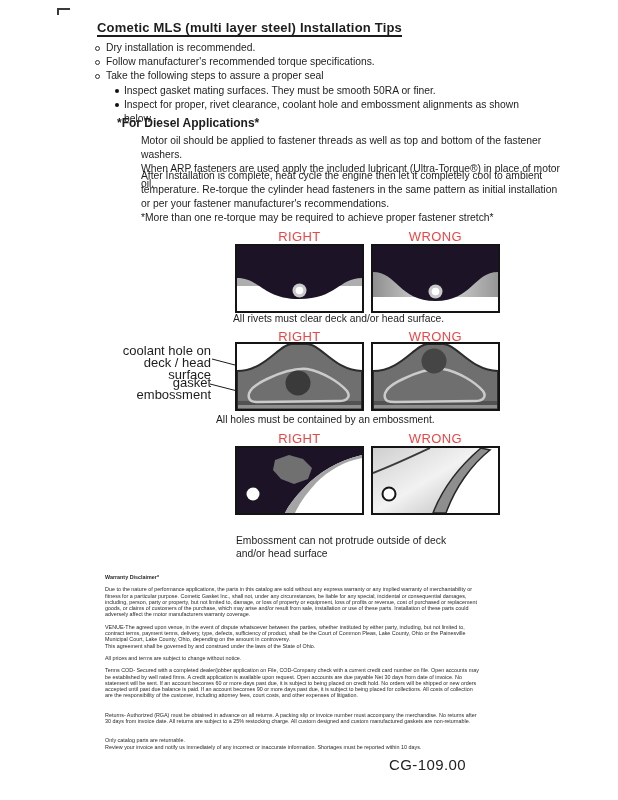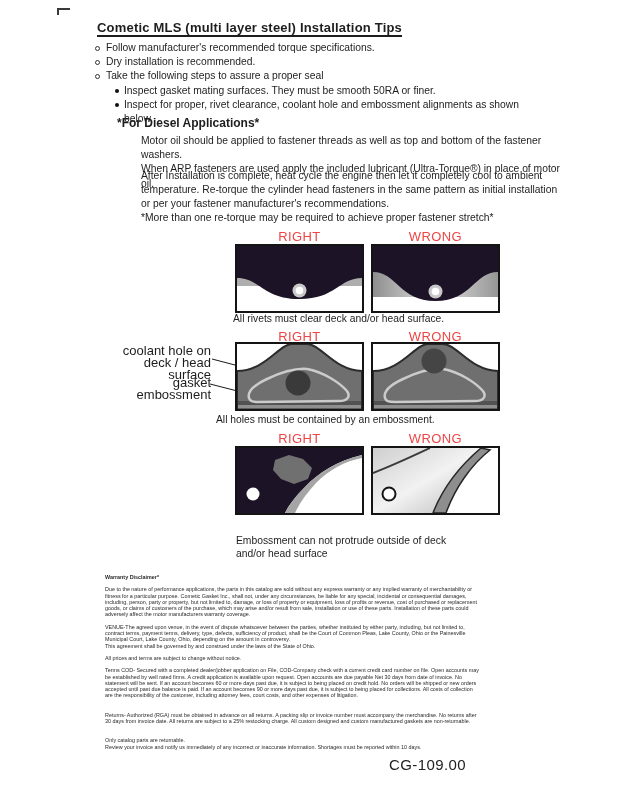--- a/index.html
+++ b/index.html
@@ -57,25 +57,25 @@
 </head>
 <body>
 
 <div class="abs crop-mark"></div>
 
 <div class="abs title">Cometic MLS (multi layer steel) Installation Tips</div>
 
 <div class="abs bullets">
   <div class="b-line">
     <span class="m1"></span>
-    <span>Follow manufacturer's recommended torque specifications.</span>
+    <span>Dry installation is recommended.</span>
   </div>
   <div class="b-line">
     <span class="m1"></span>
-    <span>Dry installation is recommended.</span>
+    <span>Follow manufacturer's recommended torque specifications.</span>
   </div>
   <div class="b-line">
     <span class="m1"></span>
     <span>Take the following steps to assure a proper seal</span>
   </div>
   <div class="b-line sub">
     <span class="m2"></span>
     <span>Inspect gasket mating surfaces.  They must be smooth 50RA or finer.</span>
   </div>
   <div class="b-line sub">

